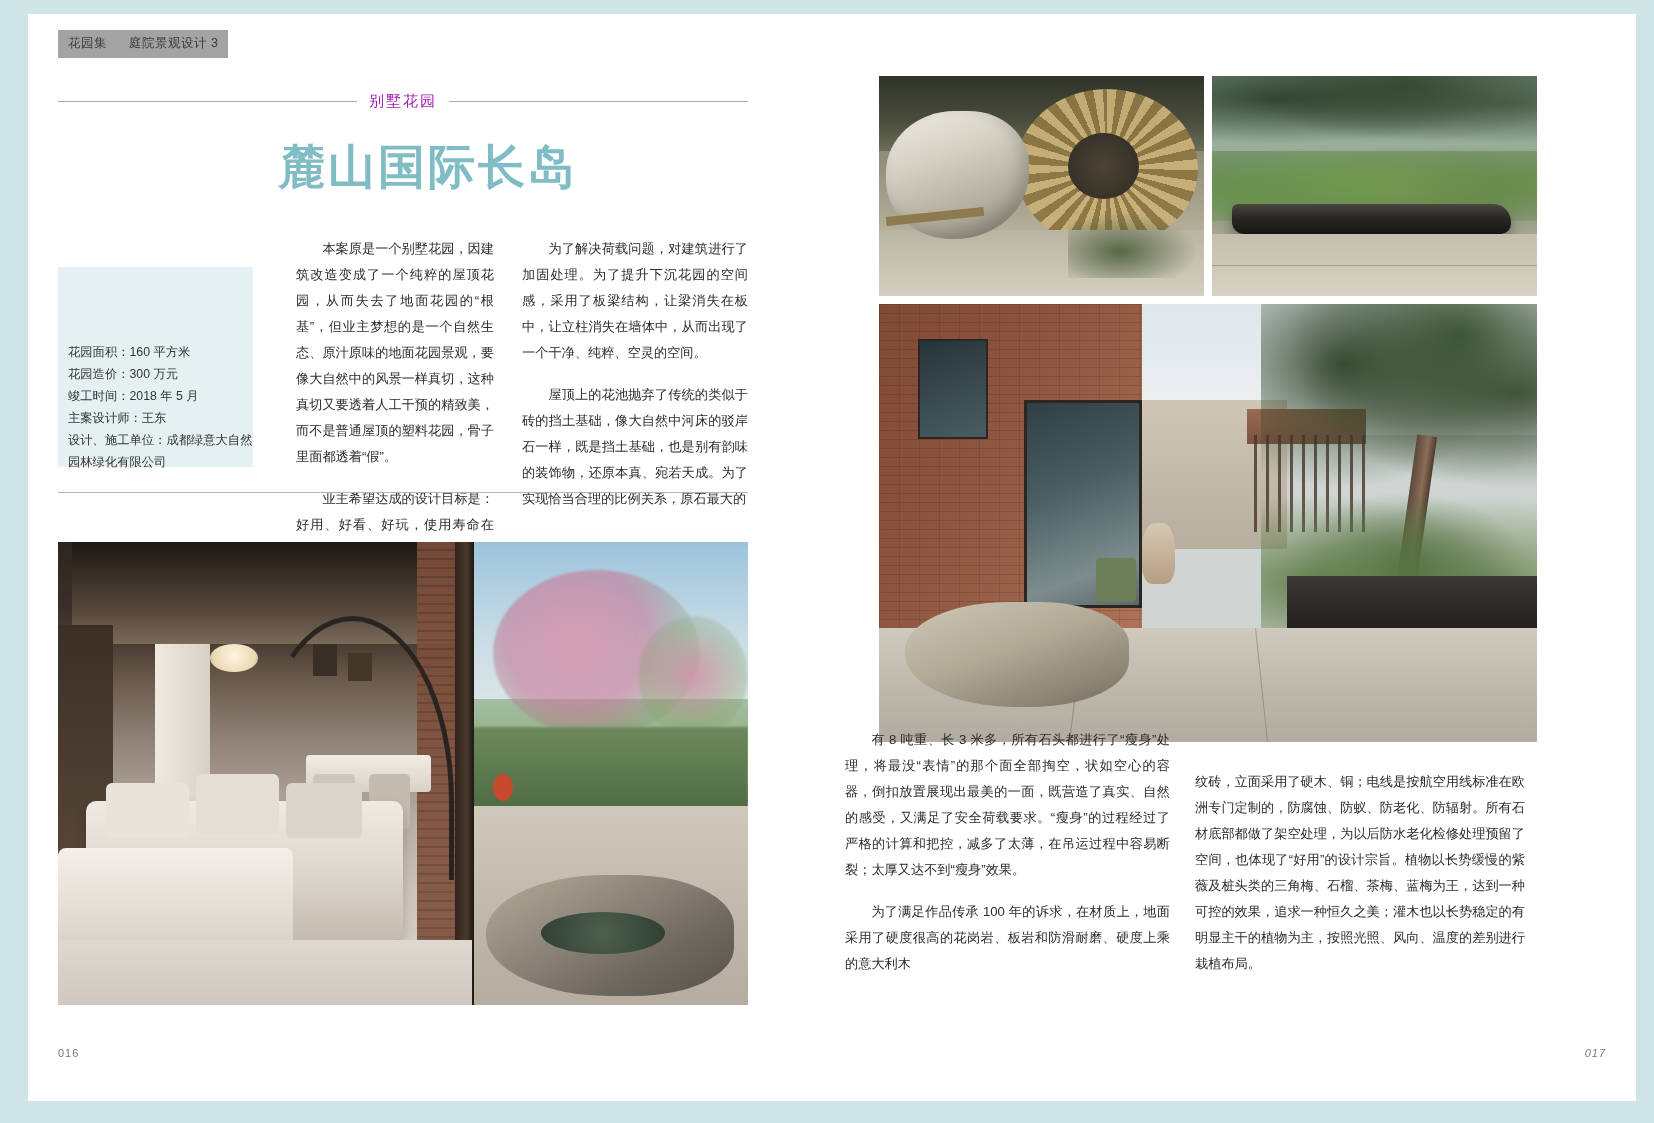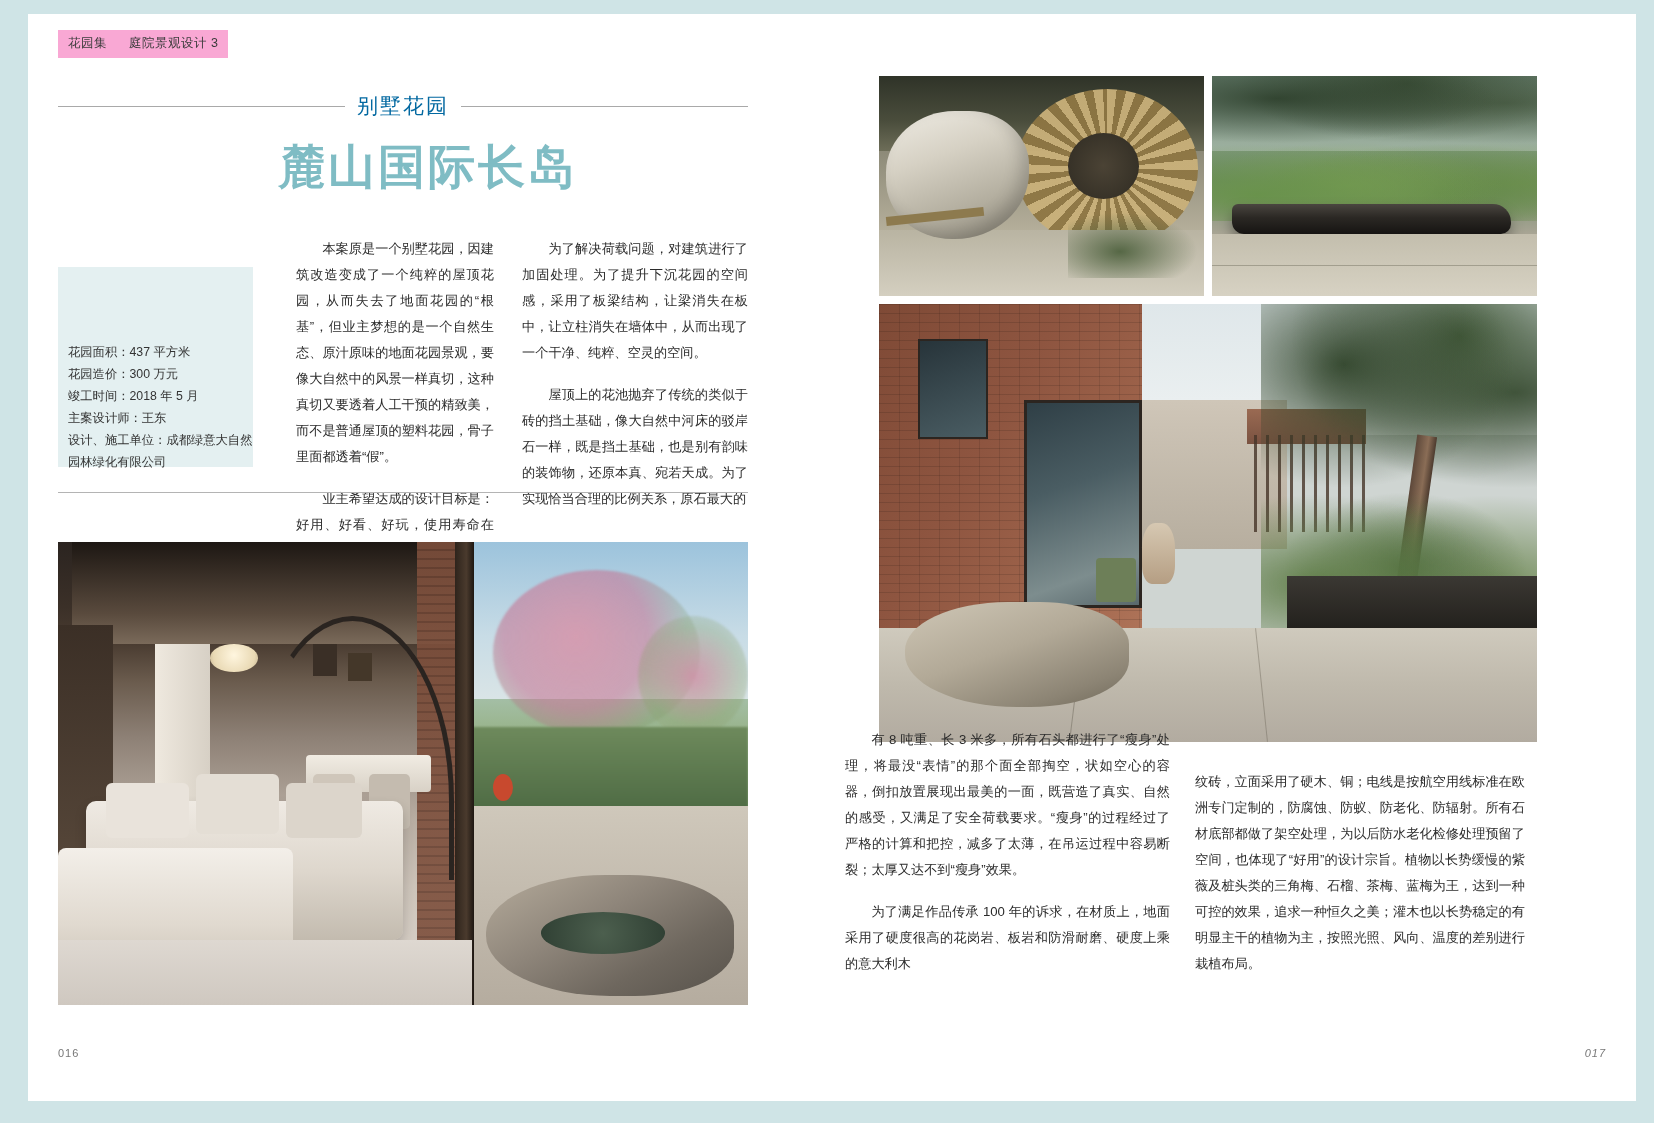--- a/index.html
+++ b/index.html
@@ -53,21 +53,21 @@
     width: 1608px;
     height: 1087px;
     background: #ffffff;
   }
 
   
   .running-head {
     position: absolute;
     left: 30px;
     top: 16px;
-    background: #f9a8d4;
+    background: #a3a3a3;
     padding: 5px 10px 6px 10px;
     font-size: 12.5px;
     color: #3b3b3b;
     letter-spacing: 0.5px;
     white-space: nowrap;
   }
   .running-head .sep { display: inline-block; width: 14px; }
 
   
   .kicker-wrap {
@@ -78,22 +78,22 @@
     display: flex;
     align-items: center;
     gap: 12px;
   }
   .kicker-line {
     flex: 1 1 auto;
     height: 1px;
     background: #a9a9a9;
   }
   .kicker-text {
-    font-size: 21px;
-    color: #0369a1;
+    font-size: 15px;
+    color: #a21caf;
     letter-spacing: 2px;
     white-space: nowrap;
   }
   .headline {
     position: absolute;
     left: 250px;
     top: 122px;
     font-size: 47px;
     font-weight: bold;
     letter-spacing: 3px;
@@ -475,21 +475,21 @@
     <div class="kicker-wrap">
       <span class="kicker-line"></span>
       <span class="kicker-text">别墅花园</span>
       <span class="kicker-line"></span>
     </div>
 
     <div class="headline">麓山国际长岛</div>
 
     <div class="info-box"></div>
     <div class="info-list">
-      <div>花园面积：437 平方米</div>
+      <div>花园面积：160 平方米</div>
       <div>花园造价：300 万元</div>
       <div>竣工时间：2018 年 5 月</div>
       <div>主案设计师：王东</div>
       <div class="wrap">设计、施工单位：成都绿意大自然园林绿化有限公司</div>
     </div>
 
     <div class="body-col" id="col-a">
       <p class="indent">本案原是一个别墅花园，因建筑改造变成了一个纯粹的屋顶花园，从而失去了地面花园的“根基”，但业主梦想的是一个自然生态、原汁原味的地面花园景观，要像大自然中的风景一样真切，这种真切又要透着人工干预的精致美，而不是普通屋顶的塑料花园，骨子里面都透着“假”。</p>
       <p class="indent">业主希望达成的设计目标是：好用、好看、好玩，使用寿命在 100 年以上。</p>
     </div>

